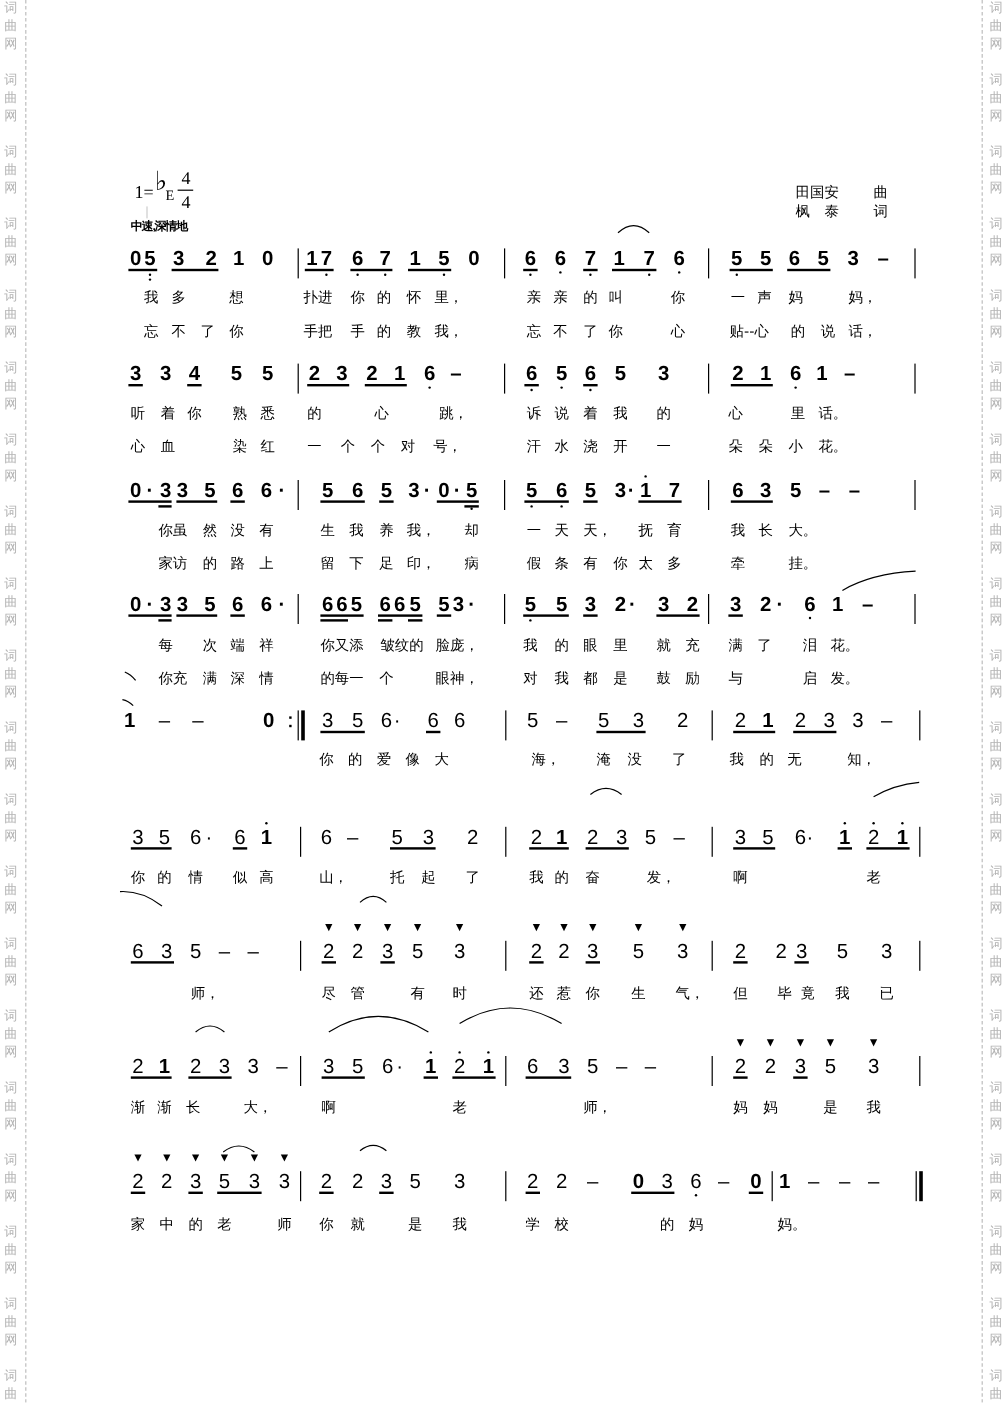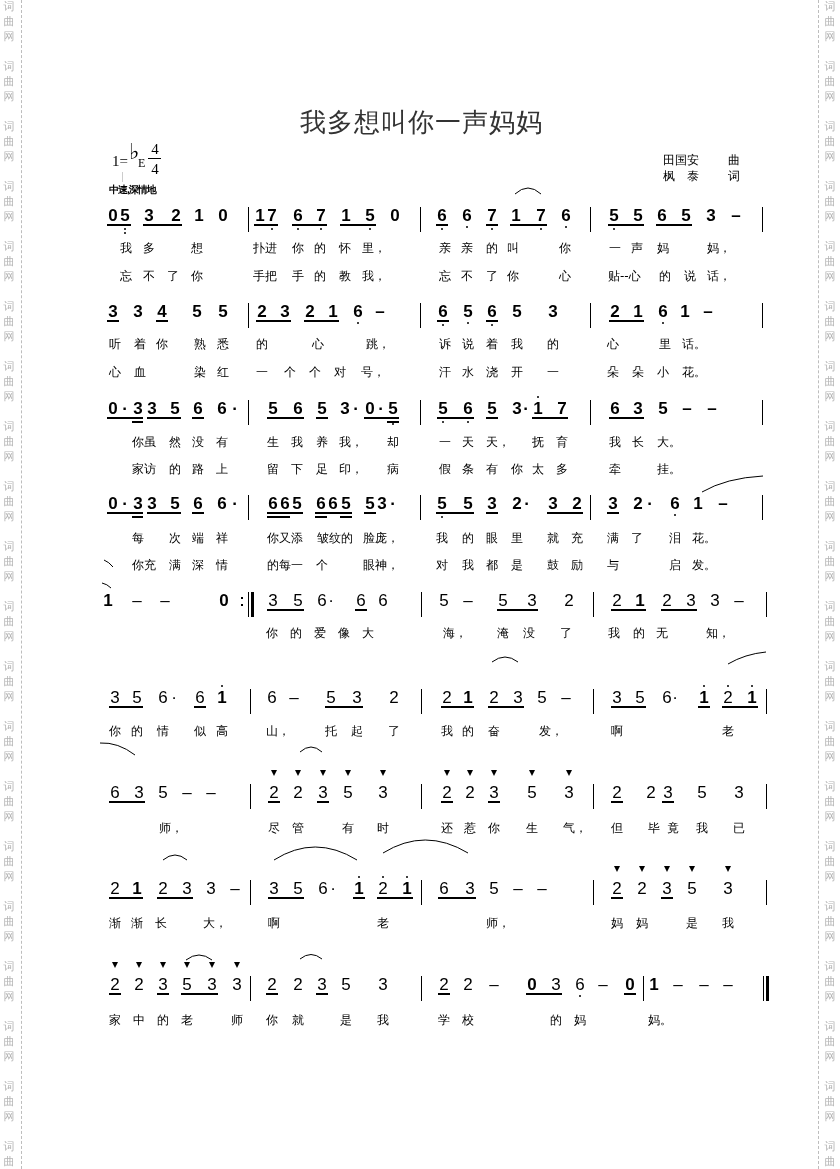--- a/index.html
+++ b/index.html
@@ -188,21 +188,20 @@
       <span class="wm-char" style="top: 1021px;">词</span>
       <span class="wm-char" style="top: 1036px;">曲</span>
       <span class="wm-char" style="top: 1051px;">网</span>
       <span class="wm-char" style="top: 1081px;">词</span>
       <span class="wm-char" style="top: 1096px;">曲</span>
       <span class="wm-char" style="top: 1111px;">网</span>
       <span class="wm-char" style="top: 1141px;">词</span>
       <span class="wm-char" style="top: 1156px;">曲</span>
     </div>
 
-  <h1 class="title">我多想叫你一声妈妈</h1>
 
   <div>
     <span class="k-prefix">1=</span>
     <span class="k-flat">♭</span>
     <span class="k-note">E</span>
   </div>
   <div>
     <span class="ts-top">4</span>
     <span class="ts-line"></span>
     <span class="ts-bottom">4</span>

